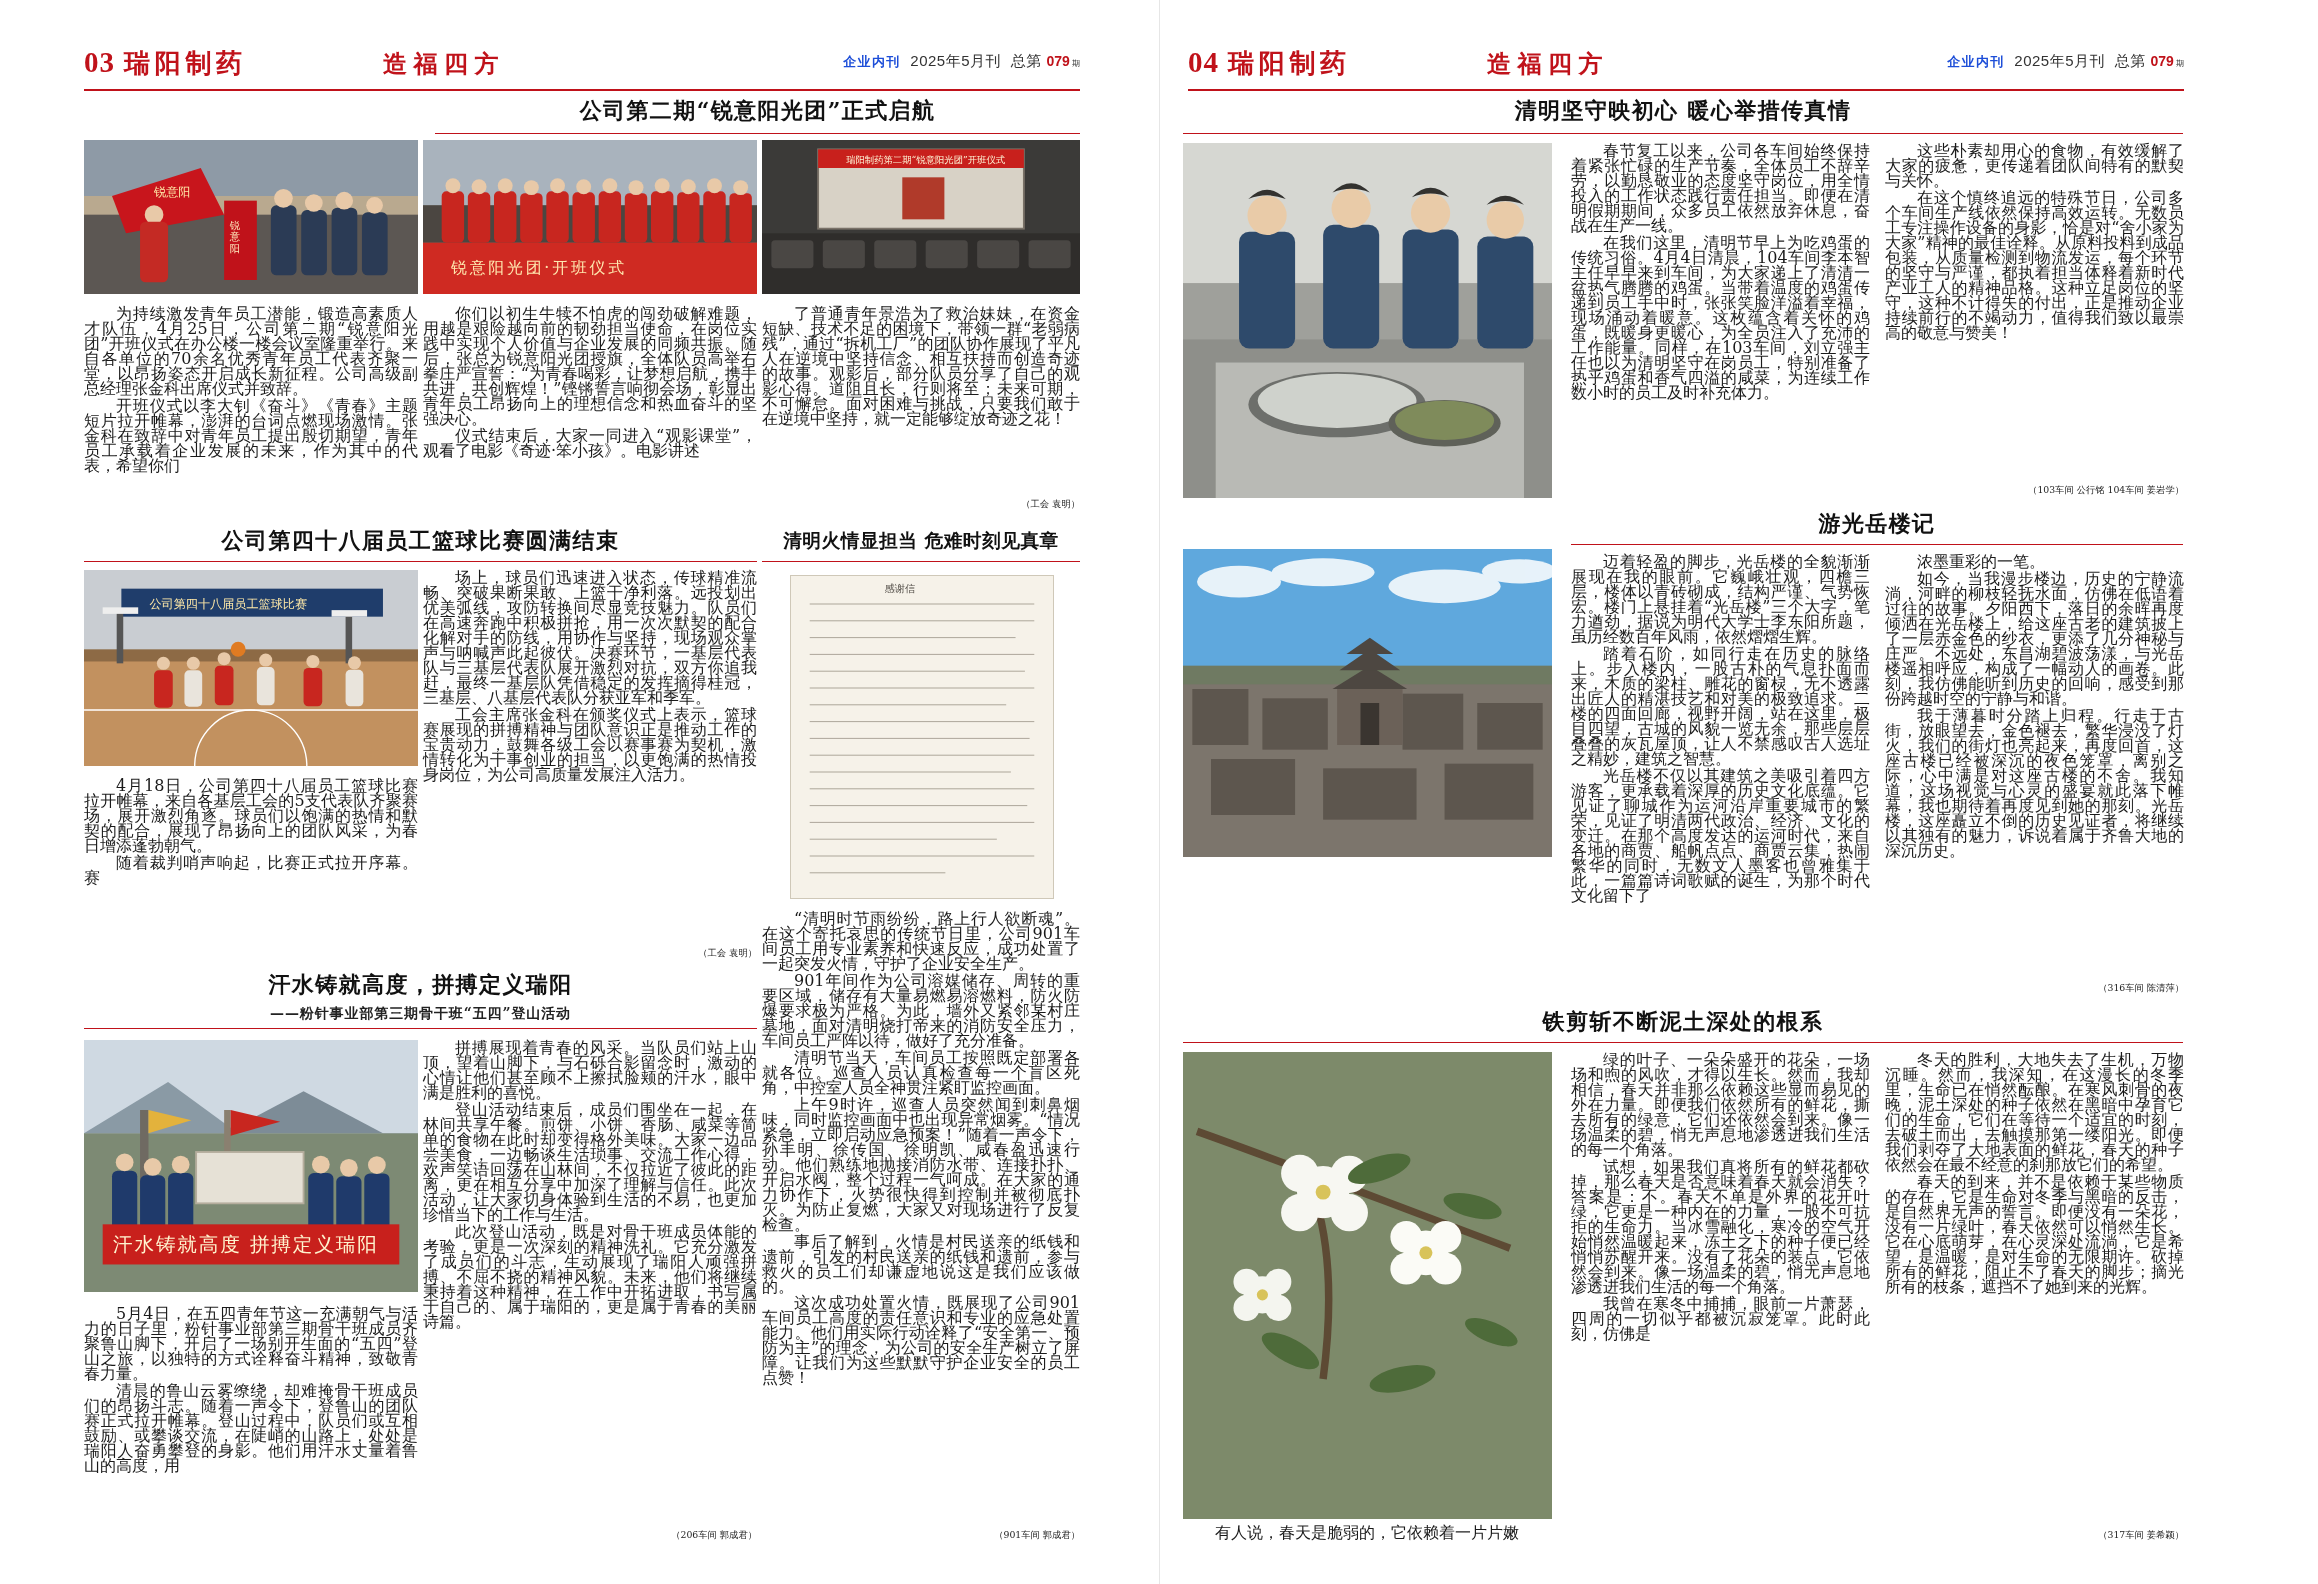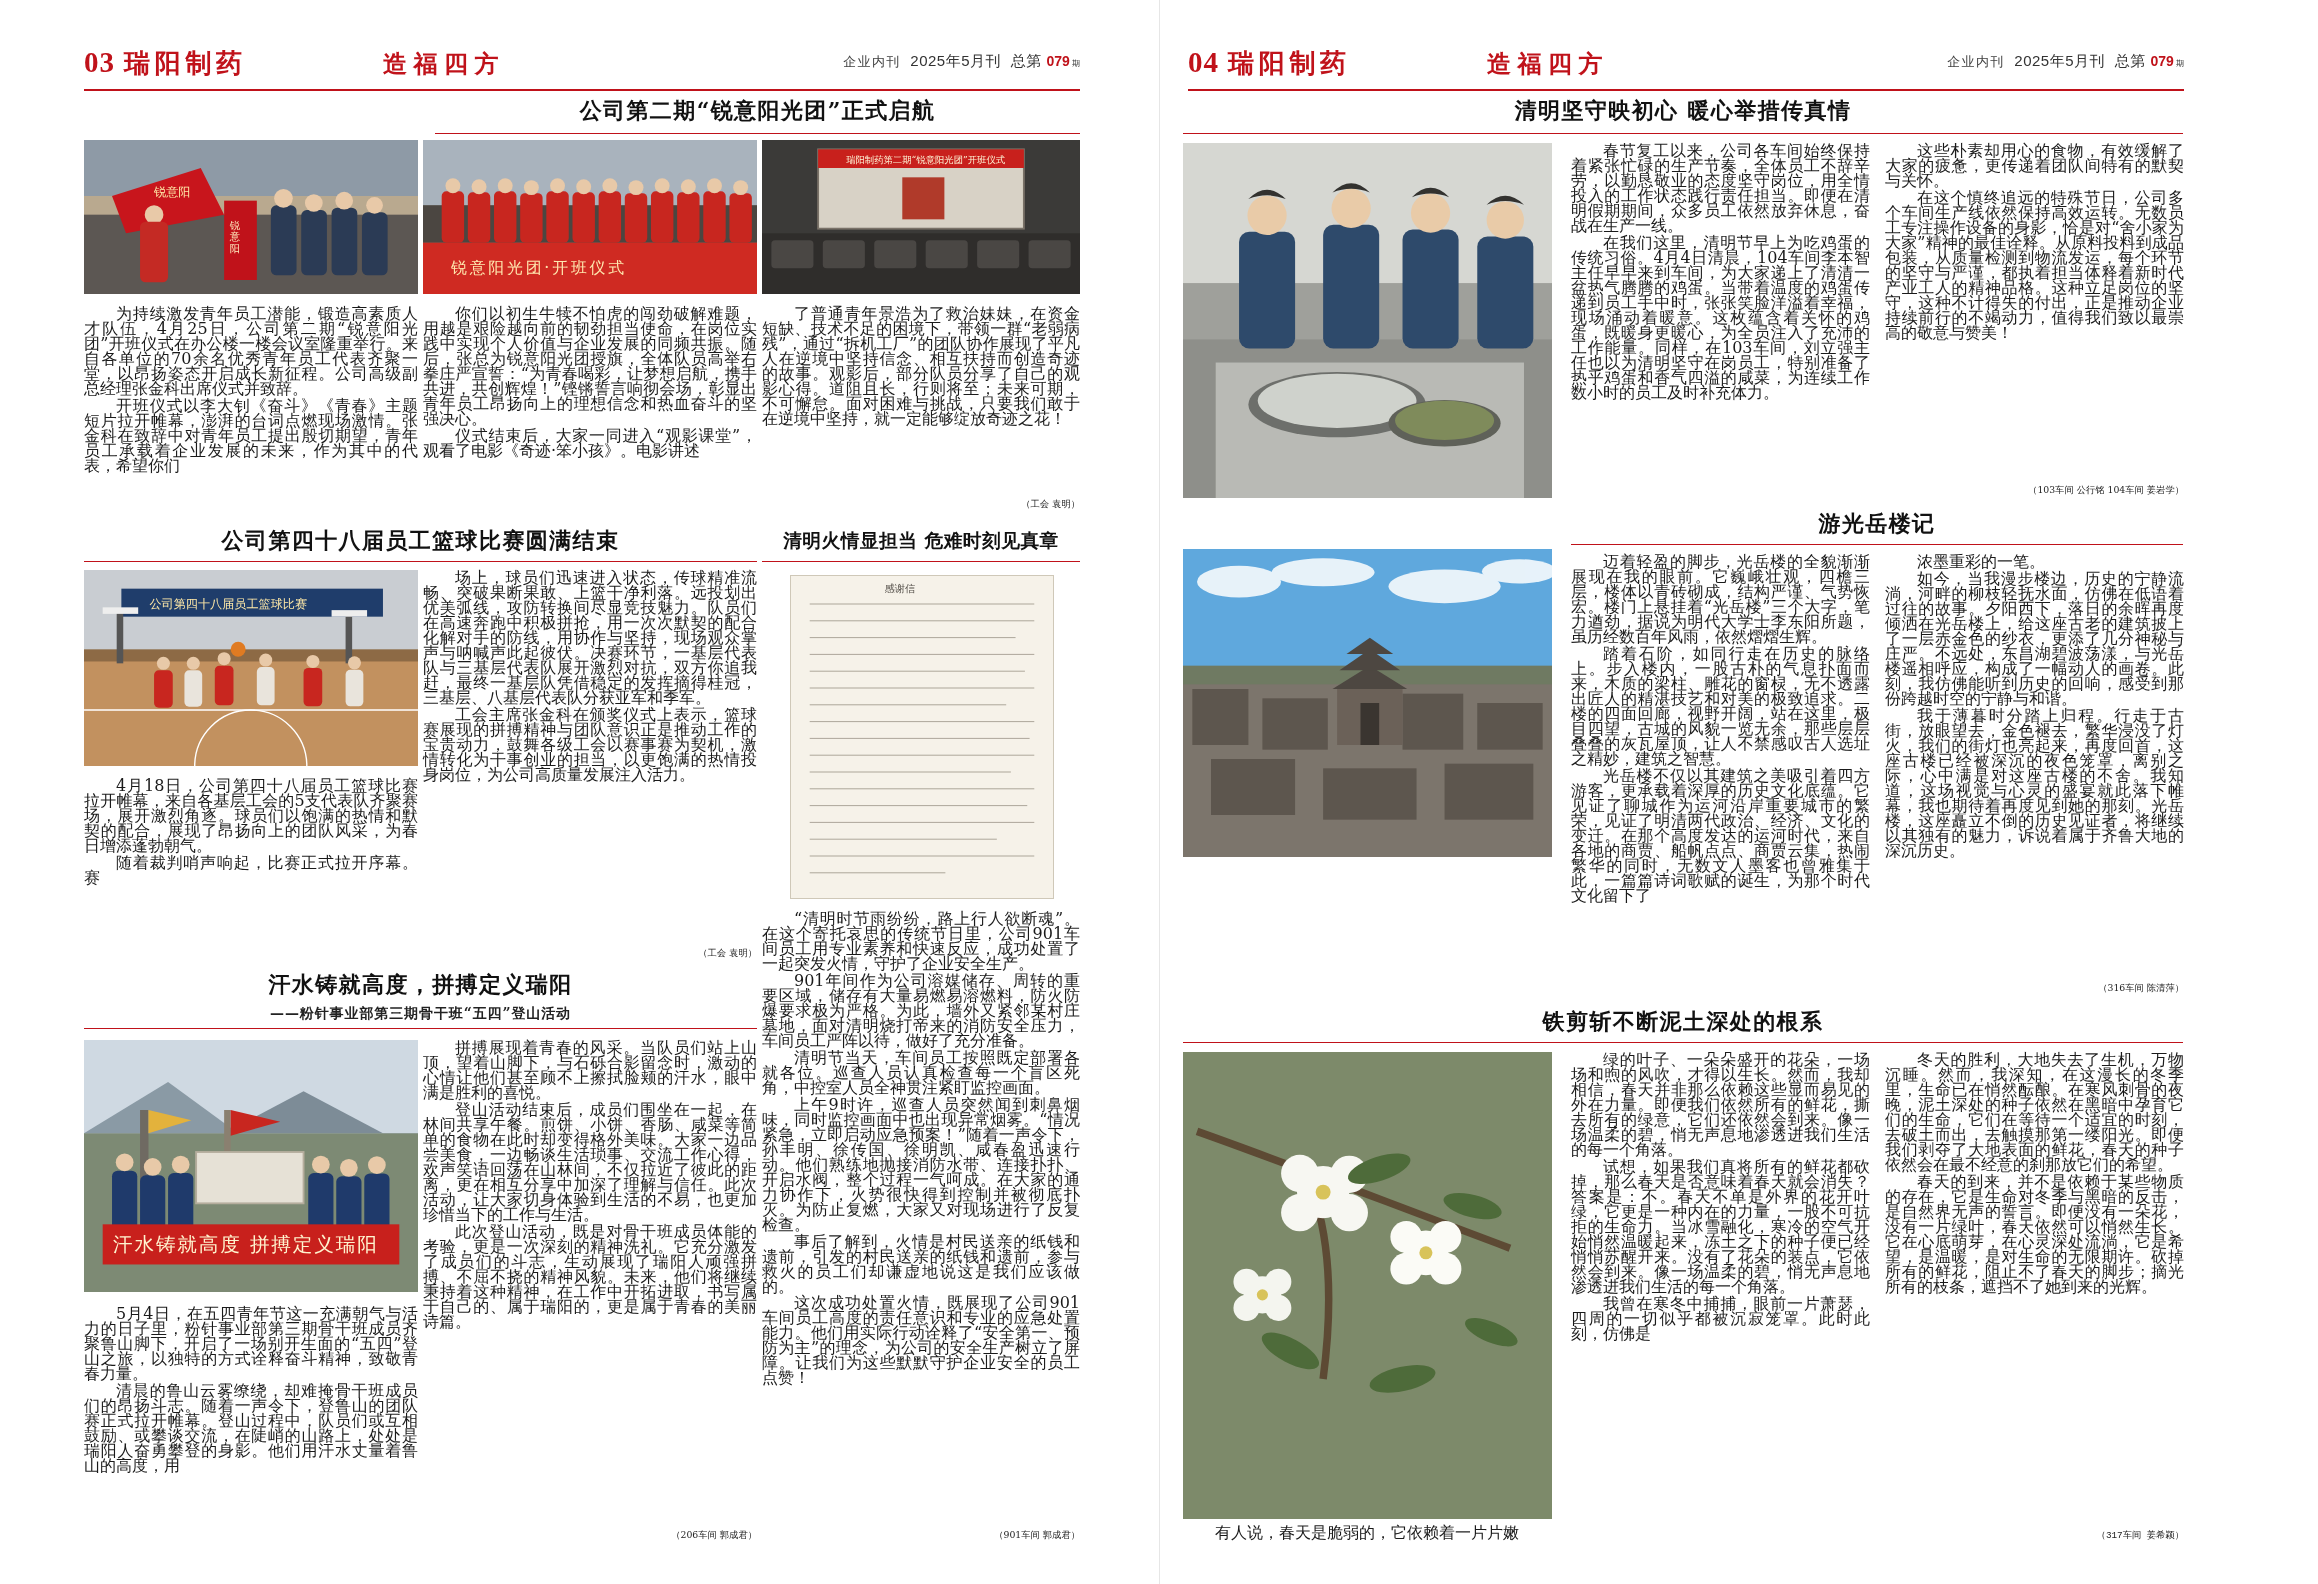--- a/index.html
+++ b/index.html
@@ -9,21 +9,21 @@
   .left-half{left:0;}
   .right-half{left:1104px;}
   .gutter{position:absolute;left:1159px;top:0;width:0.5px;height:1584px;background:#e6e6e6;}
 
   
   .masthead{position:absolute;left:84px;right:79px;top:44px;height:45px;border-bottom:2.3px solid #c0121a;}
   .mast-num{position:absolute;left:0;top:0;font-size:29px;font-weight:bold;color:#c0121a;letter-spacing:0.9px;line-height:36px;font-family:"Liberation Serif",serif;}
   .mast-title{position:absolute;left:40px;top:0.9px;font-size:26px;font-weight:bold;color:#c0121a;letter-spacing:4.7px;line-height:36px;font-family:"DejaVu Serif",serif;}
   .mast-sub{position:absolute;left:299px;top:1.9px;font-size:24px;font-weight:bold;color:#c0121a;letter-spacing:6.5px;line-height:36px;font-family:"DejaVu Serif",serif;}
   .mast-right{position:absolute;right:0;top:8.4px;text-align:right;white-space:nowrap;}
-  .mast-right .m1{display:inline-block;font-size:13px;color:#404040;font-weight:normal;letter-spacing:1.4px;}
+  .mast-right .m1{display:inline-block;font-size:13px;color:#1d4ed8;font-weight:bold;letter-spacing:1.4px;}
   .mast-right .m2{display:inline-block;font-size:15px;color:#333;margin-left:7.5px;letter-spacing:0.5px;}
   .mast-right .m3{display:inline-block;font-size:14px;color:#c0121a;font-weight:bold;margin-left:2.8px;}
   .mast-right .m4{display:inline-block;font-size:8px;color:#333;}
 
   
   .headline{font-family:"DejaVu Serif",serif;font-weight:bold;color:#111;text-align:center;}
   .h-main{font-size:22px;letter-spacing:1.4px;line-height:29px;}
   .h-sub{font-size:14px;letter-spacing:0.9px;line-height:20.6px;color:#222;}
   .rule-red{border-top:1.9px solid #c0121a;}
   .body-col{font-family:"DejaVu Serif",serif;font-size:16px;line-height:15px;color:#1a1a1a;text-align:justify;text-justify:inter-ideograph;}
@@ -454,16 +454,16 @@
       <p>试想，如果我们真将所有的鲜花都砍掉，那么春天是否意味着春天就会消失？答案是：不。春天不单是外界的花开叶绿，它更是一种内在的力量，一股不可抗拒的生命力。当冰雪融化，寒冷的空气开始悄然温暖起来，冻土之下的种子便已经悄悄苏醒开来。没有了花朵的装点，它依然会到来。像一场温柔的碧，悄无声息地渗透进我们生活的每一个角落。</p>
       <p>我曾在寒冬中捕捕，眼前一片萧瑟，四周的一切似乎都被沉寂笼罩。此时此刻，仿佛是</p>
     </div>
     <div class="abs body-col" style="left:79px;top:1525px;width:369px;">
       <p>有人说，春天是脆弱的，它依赖着一片片嫩</p>
     </div>
     <div class="abs body-col" style="left:781px;top:1052px;width:299px;height:439px;">
       <p>冬天的胜利，大地失去了生机，万物沉睡。然而，我深知，在这漫长的冬季里，生命已在悄然酝酿。在寒风刺骨的夜晚，泥土深处的种子依然在黑暗中孕育它们的生命，它们在等待一个适宜的时刻，去破土而出，去触摸那第一缕阳光。即便我们剥夺了大地表面的鲜花，春天的种子依然会在最不经意的刹那放它们的希望。</p>
       <p>春天的到来，并不是依赖于某些物质的存在，它是生命对冬季与黑暗的反击，是自然界无声的誓言。即便没有一朵花，没有一片绿叶，春天依然可以悄然生长。它在心底萌芽，在心灵深处流淌，它是希望，是温暖，是对生命的无限期许。砍掉所有的鲜花，阻止不了春天的脚步；摘光所有的枝条，遮挡不了她到来的光辉。</p>
     </div>
-    <div class="abs byline" style="left:781px;top:1526px;width:299px;font-family:Liberation Mono, monospace;">（317车间 姜希颖）</div>
+    <div class="abs byline" style="left:781px;top:1526px;width:299px;">（317车间 姜希颖）</div>
   </div>
 </div>
 
 
 </body></html>

